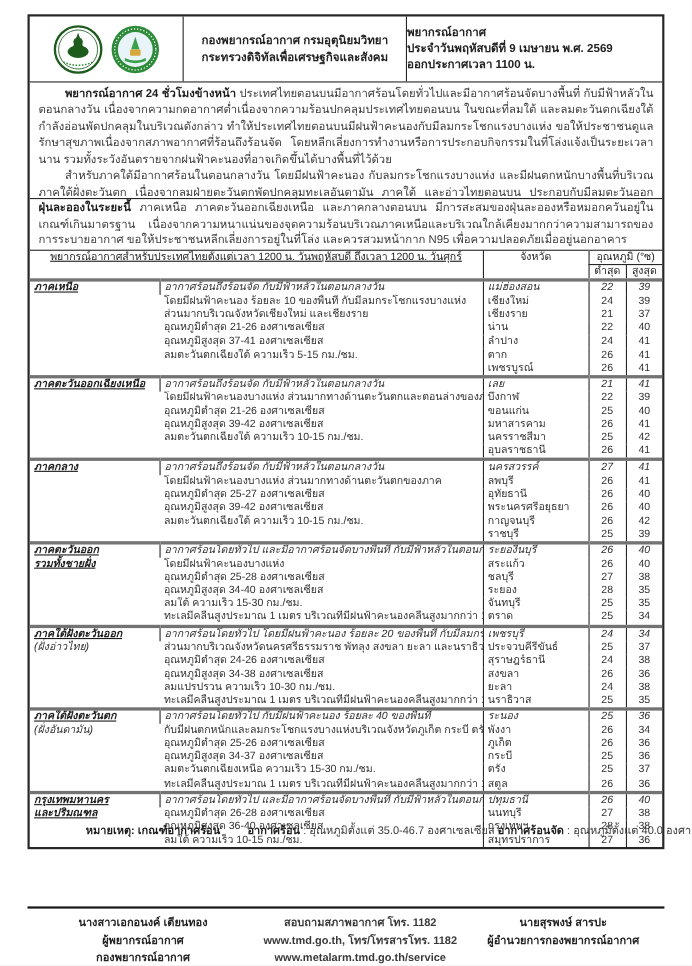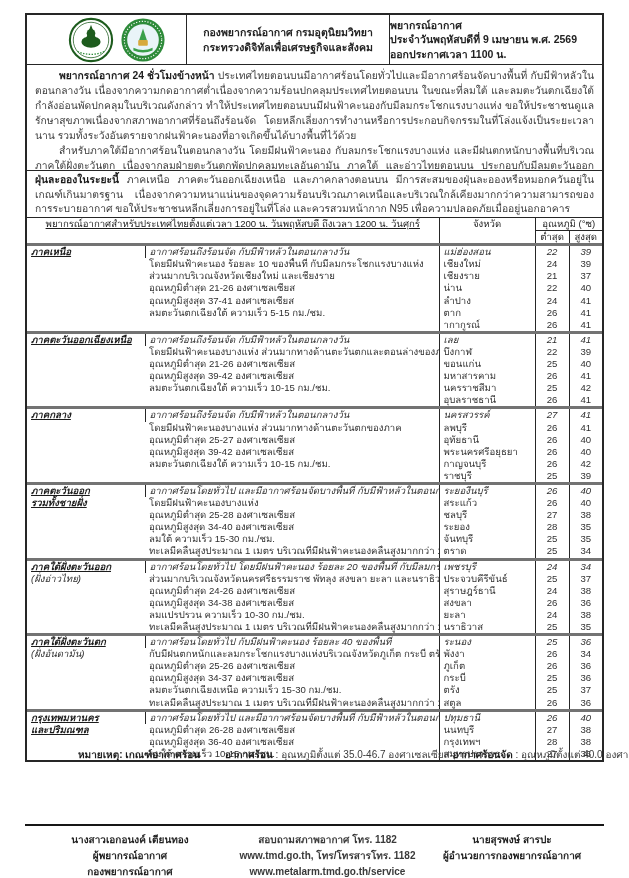--- a/index.html
+++ b/index.html
@@ -4,21 +4,21 @@
 <style>
   * { margin:0; padding:0; box-sizing:border-box; }
   html,body { background:#e8e8e8; }
   .page {
     position:relative; width:629px; height:878px; background:#ffffff;
     font-family:"Liberation Sans", sans-serif; color:#303030; overflow:hidden;
   }
   .doc { position:absolute; left:25px; top:13px; width:579px; border:2px solid #262626; background:#fff; }
 
   
-  .hdr { display:flex; height:50px; border-bottom:1.5px solid #262626;padding-left:20px; }
+  .hdr { display:flex; height:60px; border-bottom:1.5px solid #262626; }
   .hdr-logos { width:140px; display:flex; align-items:center; justify-content:center; gap:6px; border-right:1.5px solid #262626; }
   .hdr-org { width:203px; border-right:1.5px solid #262626; display:flex; flex-direction:column; justify-content:center; text-align:center; font-weight:bold; font-size:10.5px; line-height:15px; color:#222; }
   .hdr-title { flex:1; display:flex; flex-direction:column; justify-content:center; text-align:left; font-weight:bold; font-size:10.5px; line-height:14.5px; color:#222; }
 
   
   .summary { height:106px; overflow:hidden; padding:3px 8px 0 8px; font-size:10.3px; line-height:15px; text-align:justify; color:#3a3a3a; border-bottom:1.5px solid #262626; }
   .summary p { text-indent:24px; }
   .lead { font-weight:bold; color:#1c1c1c; }
   .dust { height:46px; overflow:hidden; padding:2px 8px 0 8px; font-size:10.3px; line-height:14.5px; text-align:justify; color:#3a3a3a; }
 
@@ -151,21 +151,21 @@
             <td class="c-t">41</td>
           </tr>
           <tr>
             <td class="c-fc">ลมตะวันตกเฉียงใต้ ความเร็ว 5-15 กม./ชม.</td>
             <td class="c-pv">ตาก</td>
             <td class="c-t">26</td>
             <td class="c-t">41</td>
           </tr>
           <tr>
             <td class="c-fc"></td>
-            <td class="c-pv">ากากูรณ์</td>
+            <td class="c-pv">เพชรบูรณ์</td>
             <td class="c-t">26</td>
             <td class="c-t">41</td>
           </tr>
           <tr class="sec">
             <td rowspan="6" class="c-reg">
               <div class="reg-l">ภาคตะวันออกเฉียงเหนือ</div>
             </td>
             <td class="c-fc">อากาศร้อนถึงร้อนจัด กับมีฟ้าหลัวในตอนกลางวัน</td>
             <td class="c-pv">เลย</td>
             <td class="c-t">21</td>

